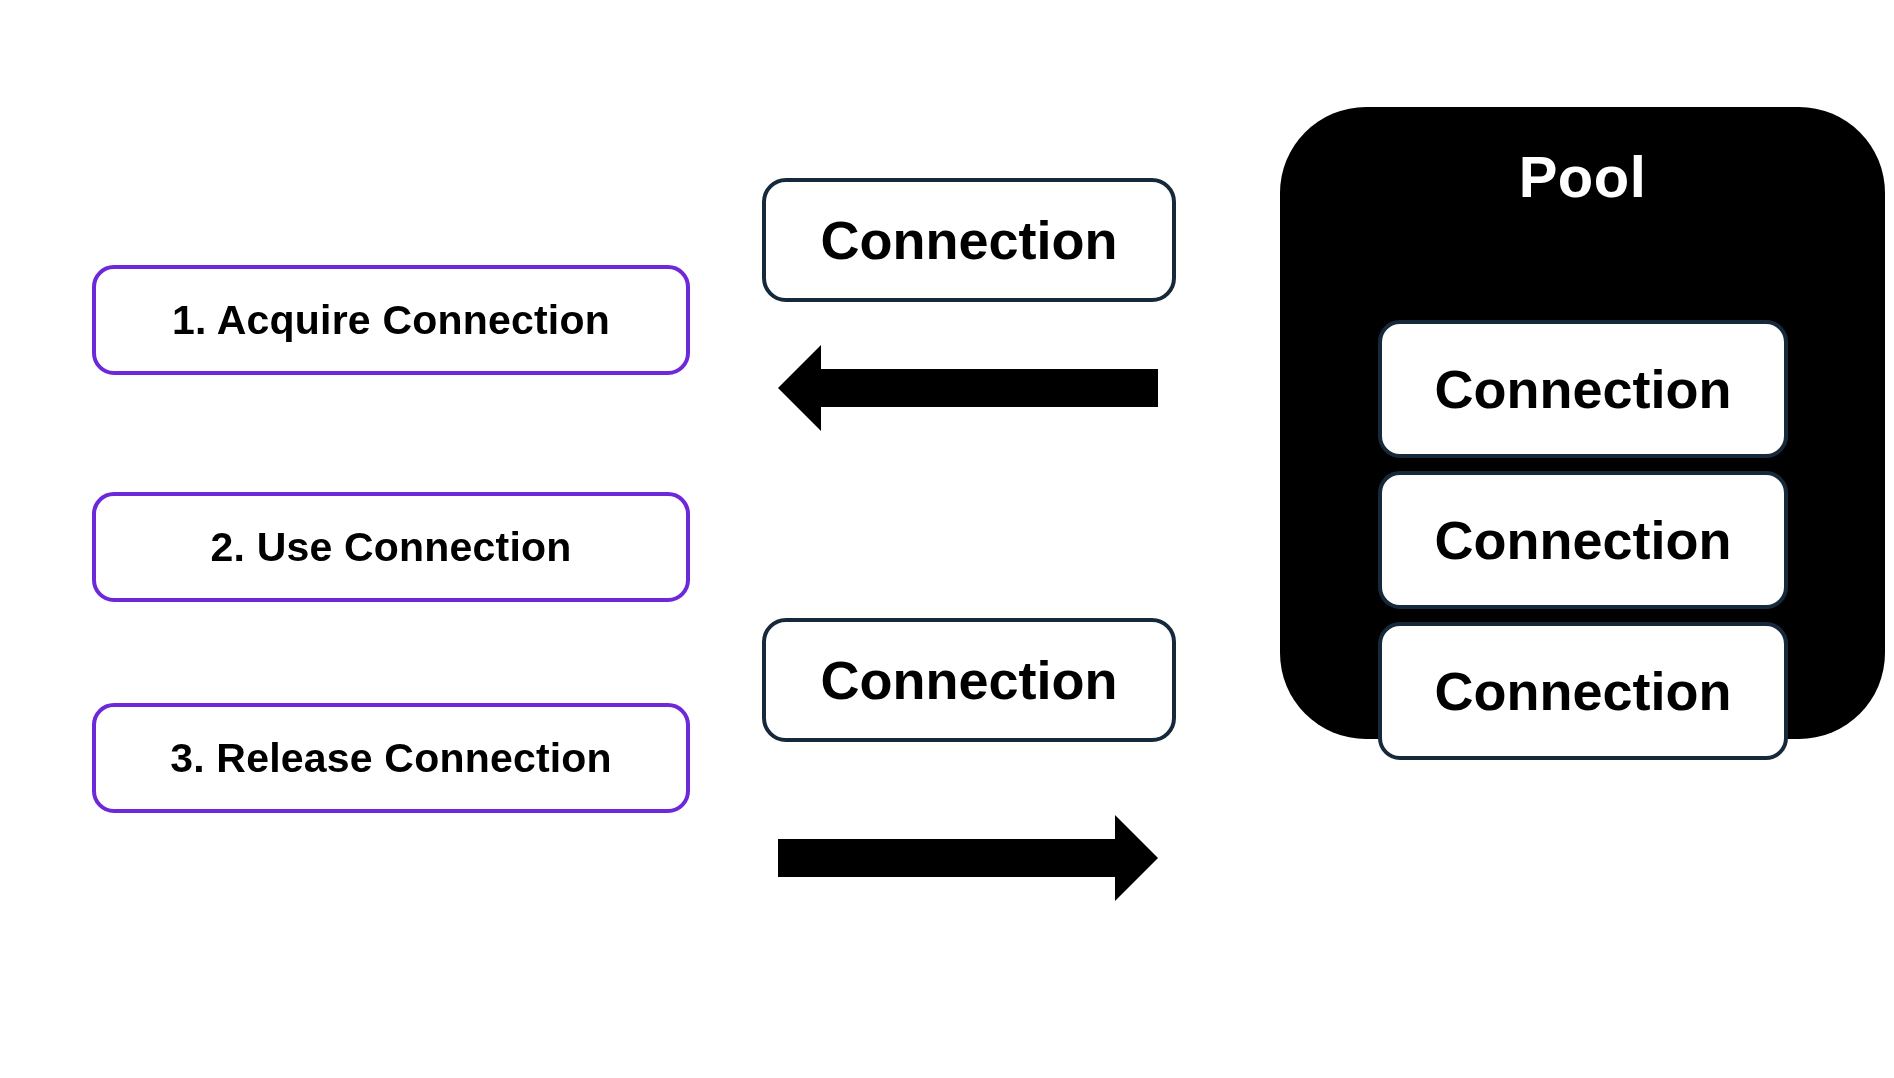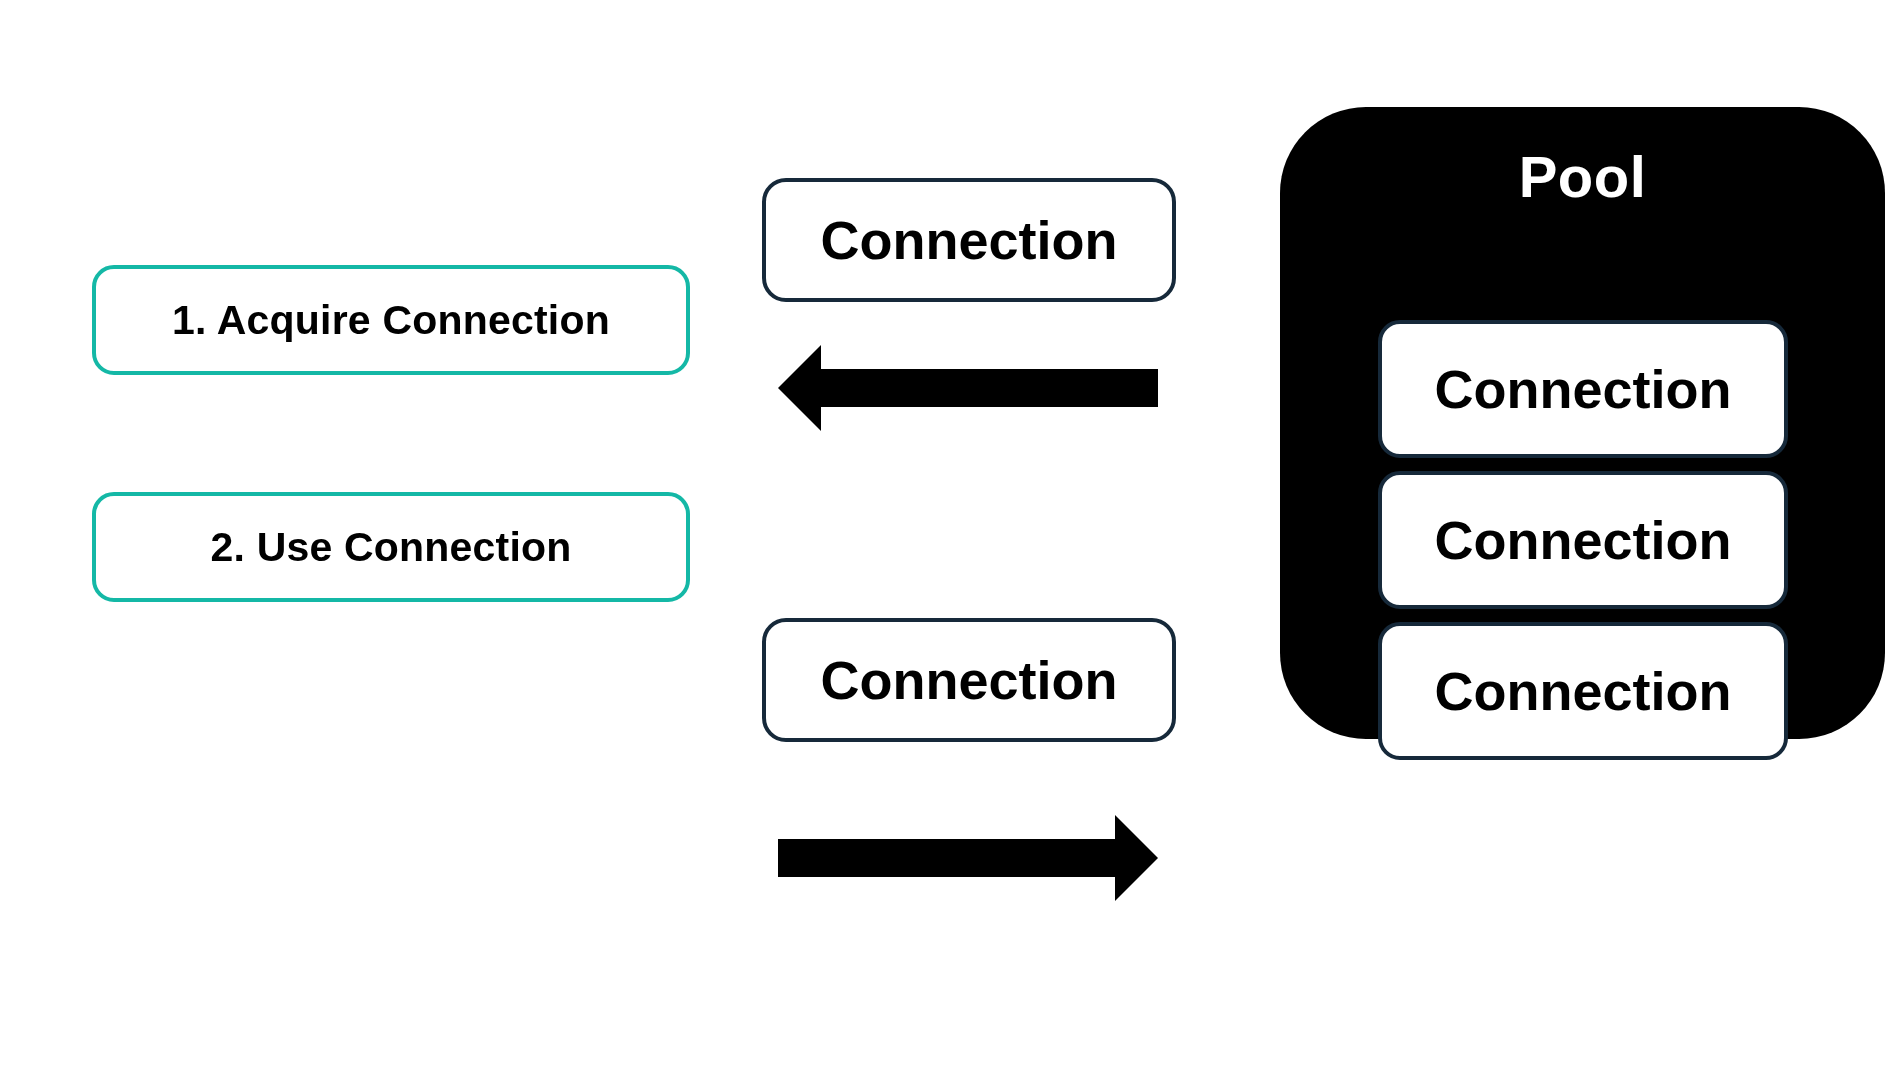--- a/index.html
+++ b/index.html
@@ -20,21 +20,21 @@
   }
 
   
   .step-box {
     position: absolute;
     left: 92px;
     width: 598px;
     height: 110px;
     box-sizing: border-box;
     background: #ffffff;
-    border: 4px solid #14b8a6;
+    border: 4px solid #6d28d9;
     border-radius: 22px;
     display: flex;
     align-items: center;
     justify-content: center;
   }
   .step-box .step-label {
     font-size: 41px;
     font-weight: bold;
     color: #000000;
     letter-spacing: 0.2px;
@@ -129,20 +129,23 @@
 <div id="canvas">
 
   <div class="step-box" id="step-1">
     <span class="step-label">1. Acquire Connection</span>
   </div>
 
   <div class="step-box" id="step-2">
     <span class="step-label">2. Use Connection</span>
   </div>
 
+  <div class="step-box" id="step-3">
+    <span class="step-label">3. Release Connection</span>
+  </div>
 
   <div class="mid-conn-box" id="mid-conn-top">
     <span class="conn-label">Connection</span>
   </div>
 
   <div class="arrow" id="arrow-left">
     <svg viewBox="0 0 380 86" preserveAspectRatio="none" aria-hidden="true">
       <polygon points="0,43 43,0 43,24 380,24 380,62 43,62 43,86" fill="#000000"></polygon>
     </svg>
   </div>

